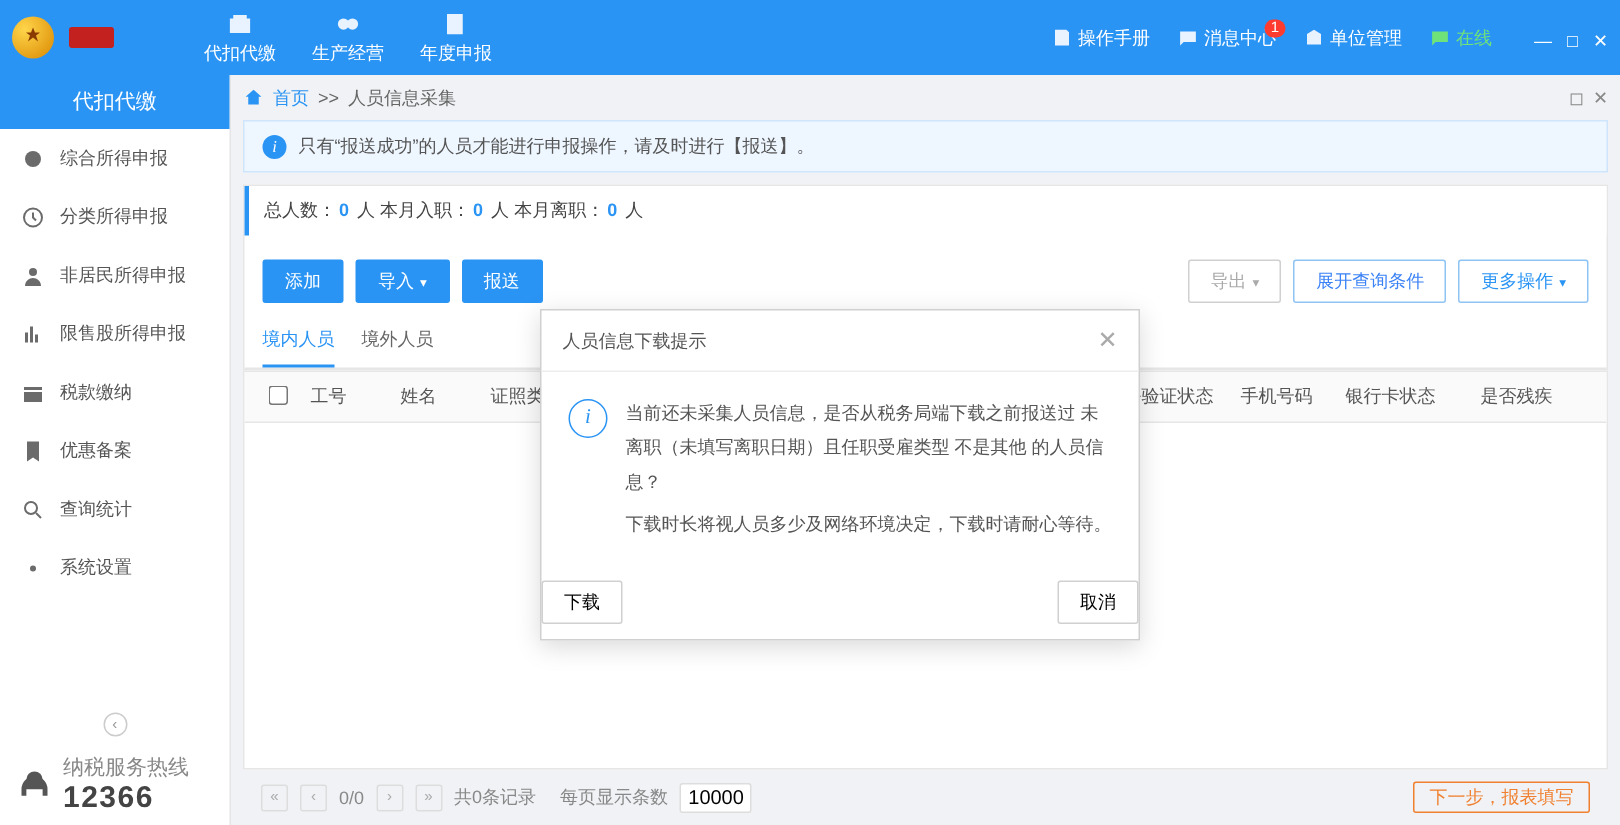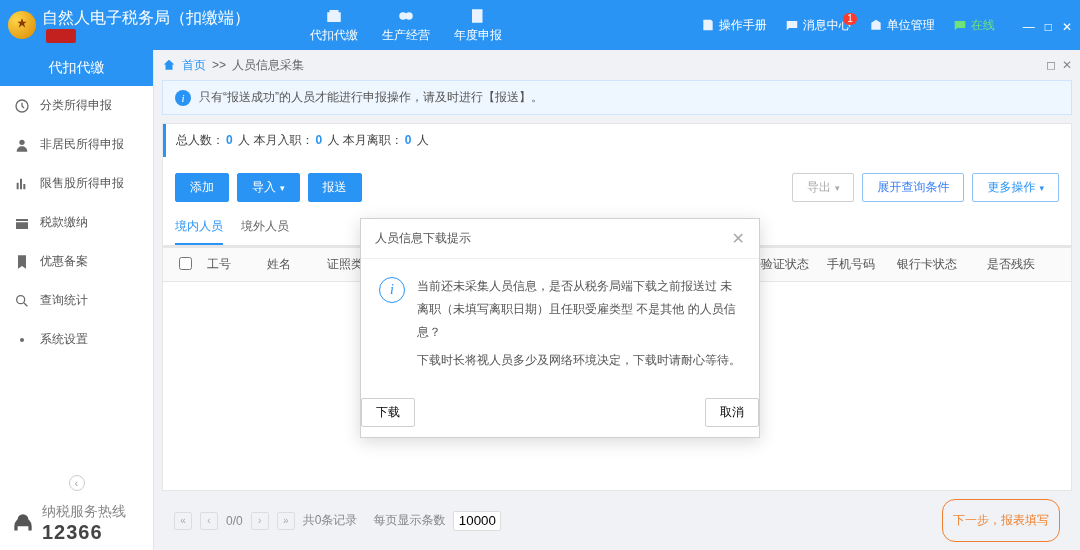--- a/index.html
+++ b/index.html
@@ -46,41 +46,40 @@
 .tab{padding:8px 0;cursor:pointer;color:#666}
 .tab.active{color:#2a94f4;border-bottom:2px solid #2a94f4}
 .table-wrap{background:#fff;border:1px solid #e6e6e6;flex:1;overflow:hidden}
 .thead{display:flex;background:#fafafa;border-bottom:1px solid #e6e6e6;height:34px;align-items:center;padding:0 8px;position:relative}
 .th{flex:0 0 auto;padding:0 8px;color:#555;white-space:nowrap}
 .th.chk{width:28px}
 .th input{cursor:pointer}
 .pager{display:flex;align-items:center;gap:8px;padding:8px 12px;color:#888;font-size:12px}
 .pager-btn{width:18px;height:18px;border:1px solid #ddd;border-radius:2px;display:flex;align-items:center;justify-content:center;cursor:pointer;color:#aaa;font-size:10px}
 .page-size-input{width:48px;height:20px;border:1px solid #ddd;border-radius:2px;text-align:center}
-.next-step{margin-left:auto;border:1px solid #f08030;color:#f08030;padding:12px 10px;border-radius:13px;cursor:pointer}
+.next-step{margin-left:auto;border:1px solid #f08030;color:#f08030;padding:1px 10px;border-radius:2px;cursor:pointer}
 .overlay{position:absolute;inset:0;background:rgba(0,0,0,0);pointer-events:none}
-.modal{position:absolute;left:360px;top:218px;width:400px;background:#fff;border:1px solid #d0d0d0;box-shadow:0 4px 16px rgba(0,0,0,.15);pointer-events:auto;display:flex;flex-direction:column}
+.modal{position:absolute;left:360px;top:206px;width:400px;background:#fff;border:1px solid #d0d0d0;box-shadow:0 4px 16px rgba(0,0,0,.15);pointer-events:auto;display:flex;flex-direction:column}
 .modal-head{display:flex;align-items:center;padding:10px 14px;border-bottom:1px solid #eee;color:#555}
 .modal-close{margin-left:auto;cursor:pointer;color:#aaa;font-size:16px}
 .modal-body{display:flex;gap:12px;padding:16px 18px;line-height:1.9;color:#555}
 .info-ico{width:26px;height:26px;flex:0 0 26px;border-radius:50%;border:1px solid #2a94f4;color:#2a94f4;display:flex;align-items:center;justify-content:center;font-style:italic;font-family:Georgia,serif;font-size:14px;margin-top:2px}
 .modal-foot{display:flex;justify-content:space-between;gap:16px;padding:10px 0 10px}
 </style>
 </head>
 <body>
 
 <div class="top-bar">
   <div class="logo-block">
     <div class="logo-emblem">
       <svg width="16" height="16" viewBox="0 0 24 24">
           <path fill="#8a3a00" d="M12 2l2 5h5l-4 3 2 6-5-4-5 4 2-6-4-3h5z"></path>
         </svg>
     </div>
     <div>
-      <div class="logo-title">自然人电子税务局（扣缴端）</div>
       <div class="logo-stamp"></div>
     </div>
   </div>
   <div class="top-nav">
     <div class="top-nav-item">
       <svg width="20" height="18" viewBox="0 0 24 24">
           <path d="M3 7h18v13H3zM6 4h12v3H6z"></path>
         </svg>
       <span>代扣代缴</span>
     </div>
@@ -129,20 +128,27 @@
       <span>□</span>
       <span>✕</span>
     </div>
   </div>
 </div>
 
 <div class="layout">
   <div class="sidebar">
     <div class="sidebar-header">代扣代缴</div>
     <div class="side-list">
+      <div class="side-item">
+          <svg viewBox="0 0 24 24">
+            <circle cx="12" cy="12" r="8"></circle>
+            <path fill="#fff" d="M12 6v12M6 12h12"></path>
+          </svg>
+          <span>综合所得申报</span>
+        </div>
       <div class="side-item">
           <svg viewBox="0 0 24 24">
             <circle cx="12" cy="12" r="9" fill="none" stroke="#6b6b6b" stroke-width="2"></circle>
             <path d="M12 7v5l3 3" stroke="#6b6b6b" stroke-width="2" fill="none"></path>
           </svg>
           <span>分类所得申报</span>
         </div>
       <div class="side-item">
           <svg viewBox="0 0 24 24">
             <circle cx="12" cy="8" r="4"></circle>

